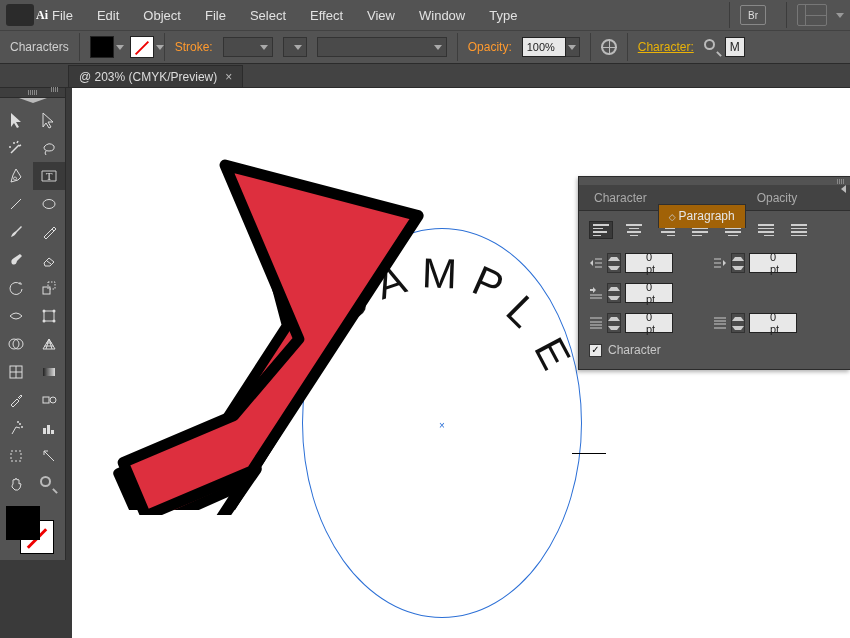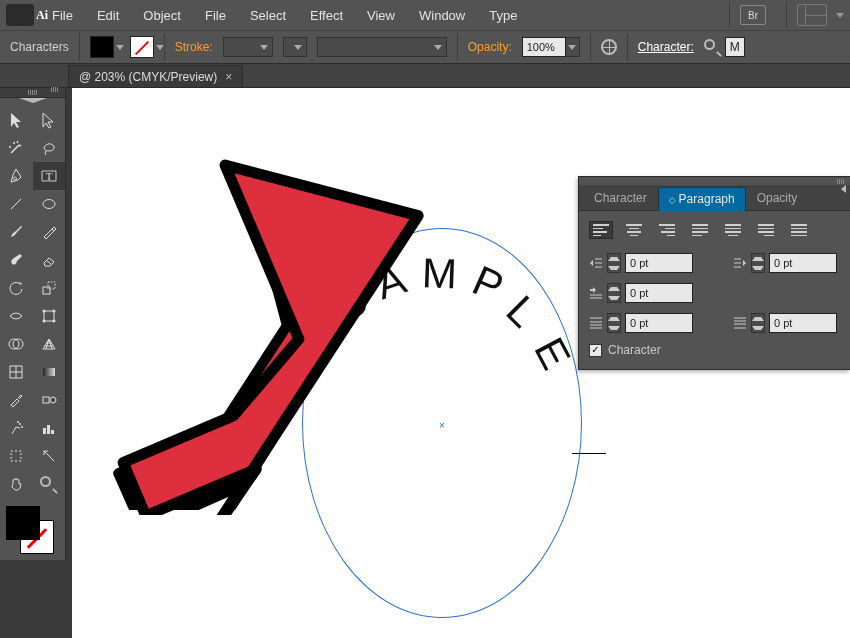--- a/index.html
+++ b/index.html
@@ -28,21 +28,21 @@
   .swatch.nostroke::after{content:"";position:absolute;left:2px;right:2px;top:50%;height:2px;background:#e00;transform:rotate(-45deg);}
   .thin-drop{width:50px;height:20px;background:#4a4a4a;border:1px solid #333;display:flex;align-items:center;justify-content:flex-end;padding-right:4px;}
   .mini-arrow{width:0;height:0;border-left:4px solid transparent;border-right:4px solid transparent;border-top:5px solid #aaa;}
   .wide-drop{width:130px;height:20px;background:#4a4a4a;border:1px solid #333;display:flex;align-items:center;justify-content:flex-end;padding-right:4px;}
   .opacity-field{width:44px;height:20px;background:#e8e8e8;border:1px solid #222;color:#222;font-size:11px;display:flex;align-items:center;padding:0 4px;}
   .opacity-drop{width:14px;height:20px;background:#4a4a4a;border:1px solid #333;border-left:none;display:flex;align-items:center;justify-content:center;}
   .sep{width:1px;height:28px;background:#3d3d3d;}
   .globe{width:16px;height:16px;border:2px solid #bbb;border-radius:50%;position:relative;}
   .globe::before{content:"";position:absolute;left:50%;top:-2px;bottom:-2px;width:1px;background:#bbb;}
   .globe::after{content:"";position:absolute;top:50%;left:-2px;right:-2px;height:1px;background:#bbb;}
-  .char-link{color:#ffffff;text-decoration:underline;font-size:12px;}
+  .char-link{color:#eab308;text-decoration:underline;font-size:12px;}
   .mag-glass{width:17px;height:17px;position:relative;display:inline-block;}
   .mag-glass .c{width:11px;height:11px;border:2px solid #bbb;border-radius:50%;position:absolute;left:0;top:0;}
   .mag-glass .h{width:6px;height:2px;background:#bbb;position:absolute;right:-1px;bottom:1px;transform:rotate(45deg);}
   
   .tabbar{height:24px;background:#434343;border-bottom:1px solid #2b2b2b;display:flex;align-items:flex-end;padding-left:68px;}
   .doc-tab{height:22px;background:#3a3a3a;border:1px solid #2b2b2b;border-bottom:none;padding:0 10px;display:flex;align-items:center;gap:8px;font-size:12px;color:#ddd;}
   .doc-tab .x{color:#bbb;font-size:12px;}
   
   .workarea{position:absolute;left:0;right:0;top:88px;bottom:0;}
   .canvas{position:absolute;left:72px;right:0;top:0;bottom:0;background:#fff;}
@@ -70,34 +70,34 @@
   .caret-line{position:absolute;left:500px;top:365px;width:34px;height:1px;background:#000;}
   
   .big-arrow{position:absolute;left:60px;top:150px;pointer-events:none;}
   
   .panel{position:absolute;right:0;top:176px;width:272px;background:#535353;border:1px solid #2b2b2b;border-right:none;box-shadow:-1px 2px 4px rgba(0,0,0,.3);}
   .panel-grip{height:8px;display:flex;justify-content:flex-end;align-items:center;padding-right:6px;gap:1px;}
   .panel-grip span{width:1px;height:5px;background:#888;}
   .panel-toggle{position:absolute;right:4px;top:8px;width:0;height:0;border-top:4px solid transparent;border-bottom:4px solid transparent;border-right:5px solid #bbb;}
   .panel-tabs{display:flex;border-bottom:1px solid #2f2f2f;background:#434343;height:26px;align-items:flex-end;padding-left:4px;}
   .ptab{padding:4px 10px 5px;font-size:12px;color:#aaa;border:1px solid transparent;border-bottom:none;}
-  .ptab.active{background:#0369a1;color:#e6e6e6;border-color:#2f2f2f;position:relative;top:1px;}
+  .ptab.active{background:#a16207;color:#e6e6e6;border-color:#2f2f2f;position:relative;top:18px;}
   .ptab .caret{font-size:9px;margin-right:3px;color:#ccc;}
   .panel-body{padding:10px 10px 12px;}
   .align-row{display:flex;gap:9px;margin-bottom:14px;}
   .align-btn{width:24px;height:18px;display:flex;flex-direction:column;justify-content:space-between;padding:2px 3px;border:1px solid transparent; gap:2px;}
   .align-btn.sel{background:#3a3a3a;border-color:#2a2a2a;}
   .align-btn span{height:2px;background:#cfcfcf;}
   .field-row{display:flex;gap:40px;margin-bottom:10px;}
   .field{display:flex;align-items:center;gap:4px;}
   .stepper{display:flex;flex-direction:column;width:14px;height:20px;background:#4a4a4a;border:1px solid #333;}
   .stepper div{flex:1;display:flex;align-items:center;justify-content:center;}
   .stepper .up{width:0;height:0;border-left:3px solid transparent;border-right:3px solid transparent;border-bottom:4px solid #ccc;}
   .stepper .dn{width:0;height:0;border-left:3px solid transparent;border-right:3px solid transparent;border-top:4px solid #ccc;}
-  .num{width:68px;height:20px;background:#e8e8e8;border:1px solid #222;color:#222;font-size:11px;display:flex;align-items:center;padding:0 4px;}
+  .num{width:48px;height:20px;background:#e8e8e8;border:1px solid #222;color:#222;font-size:11px;display:flex;align-items:center;padding:0 20px;}
   .hyph{display:flex;align-items:center;gap:6px;margin-top:6px;}
   .check{width:13px;height:13px;background:#e8e8e8;border:1px solid #333;display:flex;align-items:center;justify-content:center;color:#000;font-size:10px;line-height:1;}
   
   .left-panel-grip{position:absolute;left:0;top:85px;width:66px;height:9px;display:flex;justify-content:flex-end;align-items:center;padding-right:8px;gap:1px;z-index:5;}
   .left-panel-grip span{width:1px;height:5px;background:#888;}
 </style>
 </head>
 <body>
 
 <div class="menubar">

